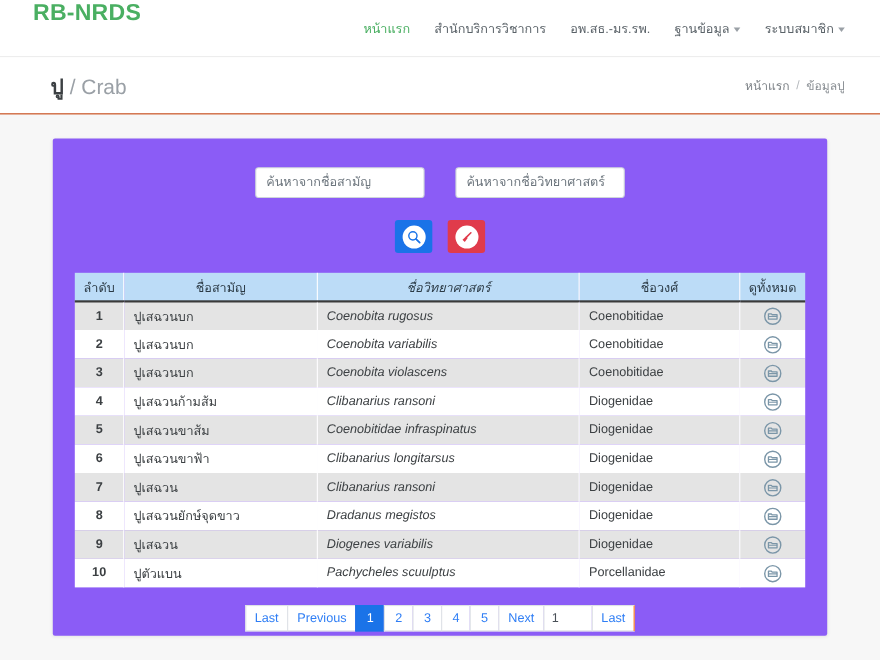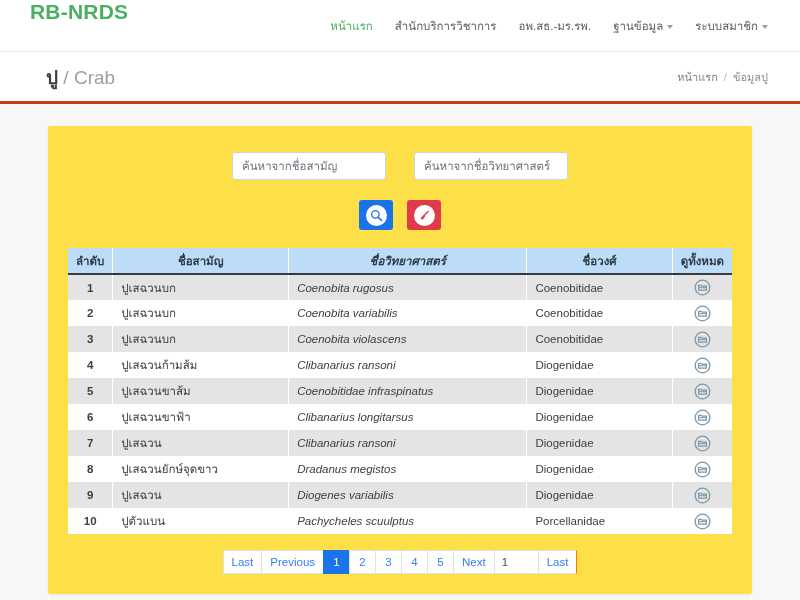--- a/index.html
+++ b/index.html
@@ -55,21 +55,21 @@
     border-left: 3.5px solid transparent;
     border-right: 3.5px solid transparent;
     border-top: 4px solid #9aa0a6;
     margin-top: 2px;
   }
 
   
   .page-head {
     height: 52px;
     background: #ffffff;
-    border-bottom: 3px solid #c2410c;
+    border-bottom: 1px solid #c2410c;
     display: flex;
     align-items: center;
     padding: 0 32px 0 46px;
   }
   .page-title {
     font-size: 19px;
     color: #9aa0a6;
     font-weight: normal;
     white-space: nowrap;
   }
@@ -87,24 +87,24 @@
     white-space: nowrap;
   }
   .breadcrumb .crumb-link { color: #7d8287; cursor: pointer; }
   .breadcrumb .sep { color: #b5b9bd; }
 
   
   .page-body {
     padding: 22px 48px 0 48px;
   }
   .card {
-    background: #fde047;
+    background: #8b5cf6;
     border-radius: 2px;
     box-shadow: 0 1px 3px rgba(0,0,0,0.07);
-    padding: 26px 20px 18px 20px;
+    padding: 26px 20px 2px 20px;
   }
 
   
   .search-row {
     display: flex;
     justify-content: center;
     gap: 28px;
     margin-bottom: 20px;
   }
   .search-input {
@@ -151,21 +151,21 @@
 
   
   table.data {
     width: 100%;
     border-collapse: collapse;
     font-size: 11.5px;
   }
   table.data thead th {
     background: #bcdcf7;
     color: #2b3a45;
-    font-weight: bold;
+    font-weight: normal;
     font-size: 11.5px;
     height: 26px;
     padding: 3px 8px;
     border-right: 1px solid #ffffff;
     border-bottom: 2px solid #3a3a3a;
     text-align: center;
     white-space: nowrap;
     margin-top: 40px;
   }
   table.data thead th:last-child { border-right: none; }

